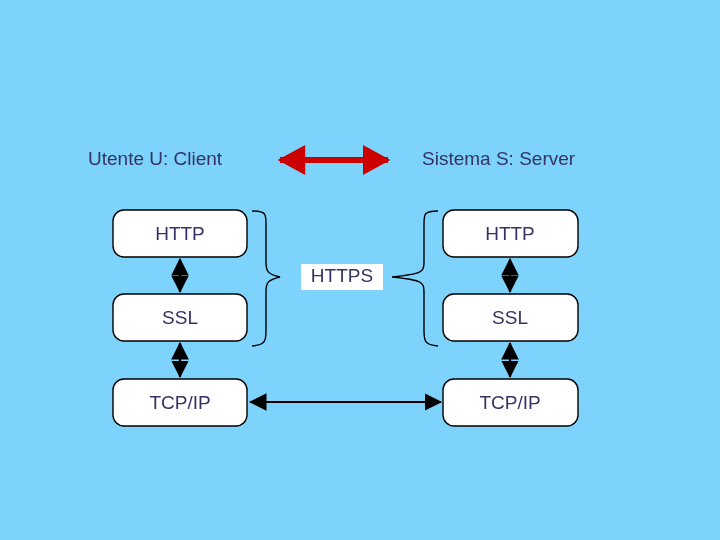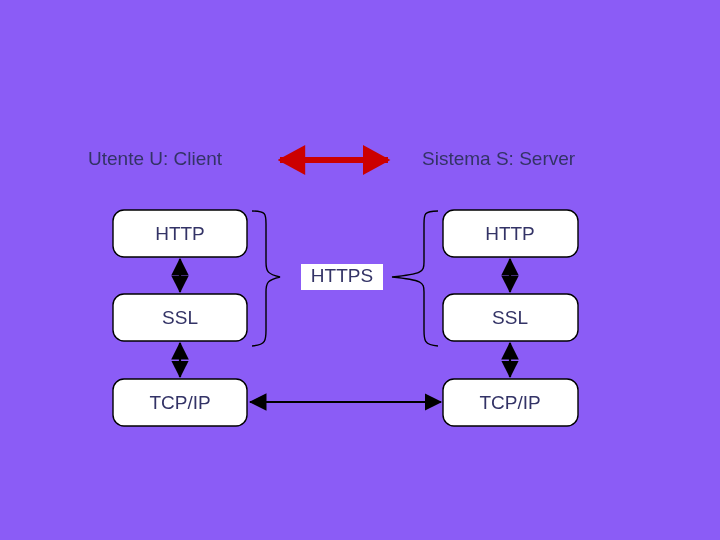--- a/index.html
+++ b/index.html
@@ -7,21 +7,21 @@
     padding: 0;
     background: #ffffff;
   }
   body {
     font-family: "Liberation Sans", sans-serif;
   }
   #canvas {
     position: relative;
     width: 720px;
     height: 540px;
-    background: #8b5cf6;
+    background: #7dd3fc;
     overflow: hidden;
   }
   #diagram-svg {
     position: absolute;
     left: 0;
     top: 0;
     width: 720px;
     height: 540px;
   }
   .node-label {

